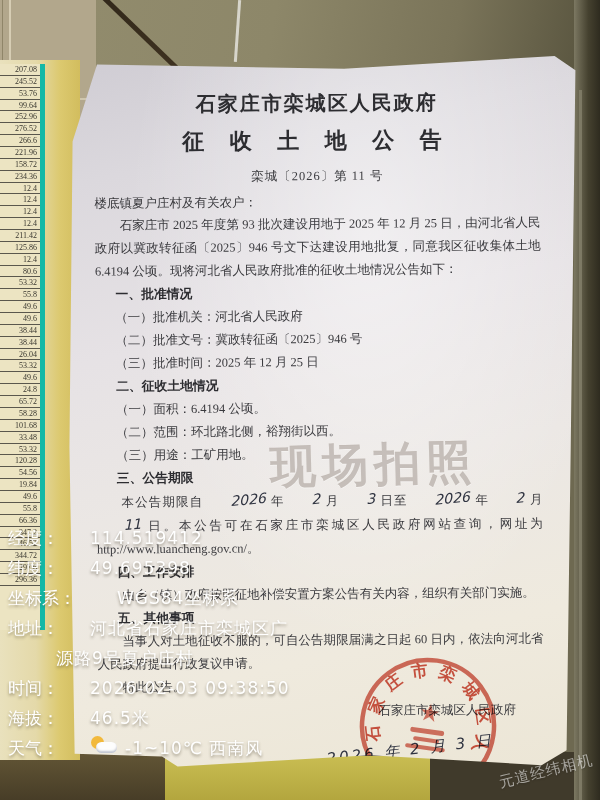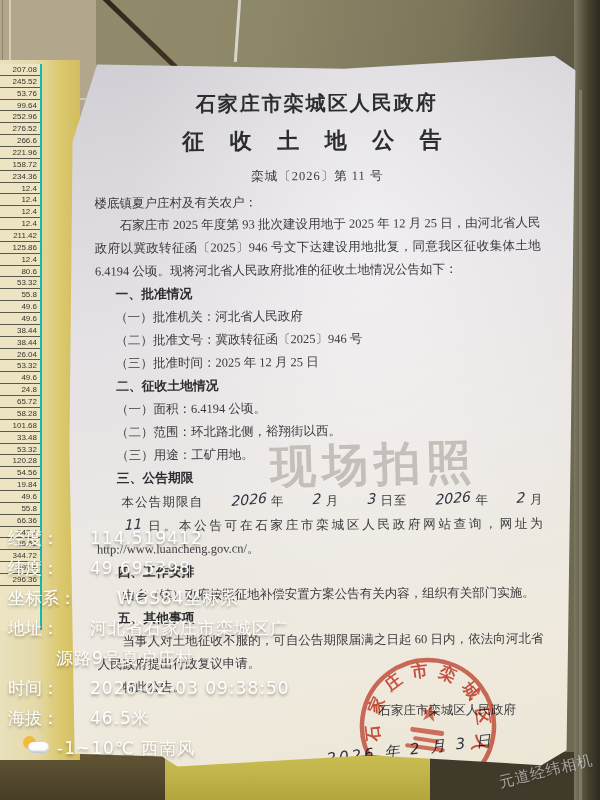--- a/index.html
+++ b/index.html
@@ -18,21 +18,21 @@
   .right-strip{position:absolute;right:0;top:0;width:26px;height:800px;
     background:linear-gradient(90deg,#7c7862,#45412f 55%,#2e2b1f);}
   .right-strip-hl{position:absolute;right:18px;top:90px;width:3px;height:710px;background:#8a8670;opacity:.7;}
   .bottom-band{position:absolute;left:0;top:752px;width:600px;height:48px;background:#403a2b;}
   .bottom-yellow{position:absolute;left:165px;top:756px;width:265px;height:44px;background:linear-gradient(#c9bd52,#b3a63e);}
   .bottom-left-shadow{position:absolute;left:0;top:738px;width:170px;height:62px;background:linear-gradient(#6b5d3a,#473d27);}
   
   .left-sheet{position:absolute;left:0;top:60px;width:80px;height:700px;
     background:linear-gradient(90deg,#e9e1bd 0%,#e4d9a9 45%,#dcc96f 75%,#d2bd5e 100%);}
   .side-table{position:absolute;left:0;top:64px;width:40px;height:566px;
-    border-right:2px solid #14b8a6;background:#ece4c2;font-family:Liberation Sans, sans-serif;}
+    border-right:5px solid #14b8a6;background:#ece4c2;font-family:Liberation Serif, serif;}
   .side-row{height:11.86px;border-bottom:1px solid #5a574d;font-size:8px;line-height:11px;
     color:#37352e;text-align:right;padding-right:3px;box-sizing:border-box;overflow:hidden;}
   
   .paper{position:absolute;left:58px;top:56px;width:520px;height:712px;
     background:
       radial-gradient(ellipse at 60% 25%,rgba(255,255,255,.5),rgba(255,255,255,0) 55%),
       linear-gradient(168deg,#cfccd3 0%,#dbd8dd 16%,#e6e2e5 38%,#ebe7e4 58%,#efeade 80%,#ece6d6 100%);
     clip-path:polygon(7.5% 1.2%,55% 1.8%,95.5% 0%,99.5% 2%,98.6% 55%,97.8% 97.5%,93% 99.6%,
       60% 98.2%,23% 99.8%,20% 98.4%,3.2% 98%,2.2% 55%,2.8% 12%);
     color:#3a3a3e;}
@@ -210,18 +210,19 @@
       </div>
       <div class="cam-line">
         <span class="cam-label">时间：</span>
         <span class="cam-value">2026-02-03 09:38:50</span>
       </div>
       <div class="cam-line">
         <span class="cam-label">海拔：</span>
         <span class="cam-value">46.5米</span>
       </div>
       <div class="cam-line">
+        <span class="cam-label">天气：</span>
         <span class="cam-value"><span class="wicon"><span class="sun"></span><span class="cloud"></span></span>-1~10℃ 西南风</span>
       </div>
     </div>
 
   <div class="app-wm">元道经纬相机</div>
 </div>
 
 </body></html>

